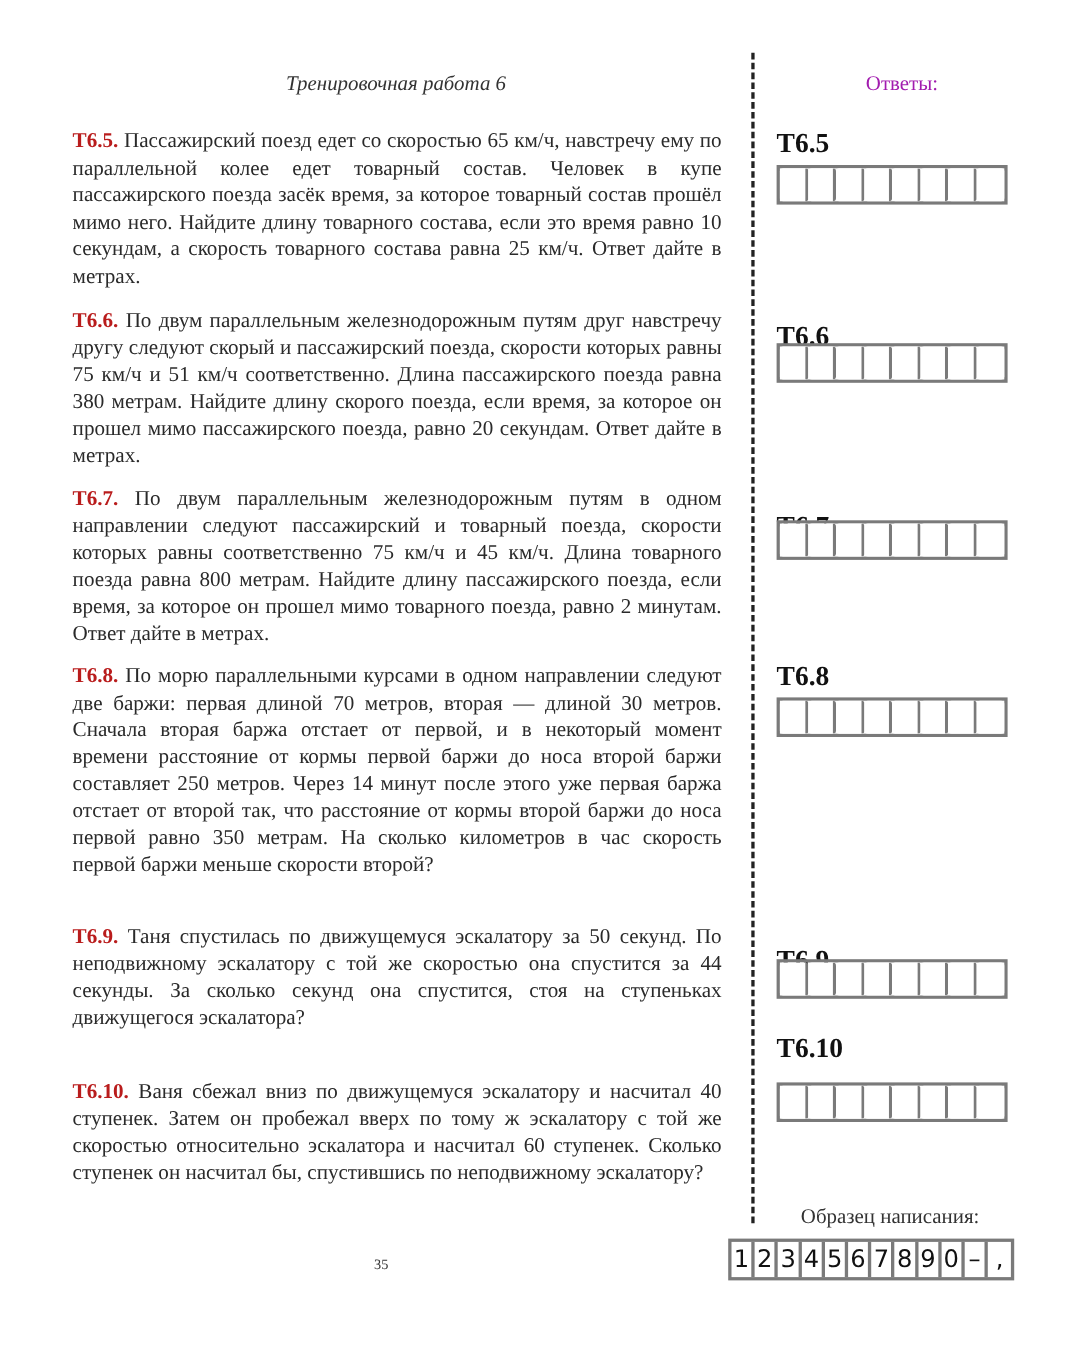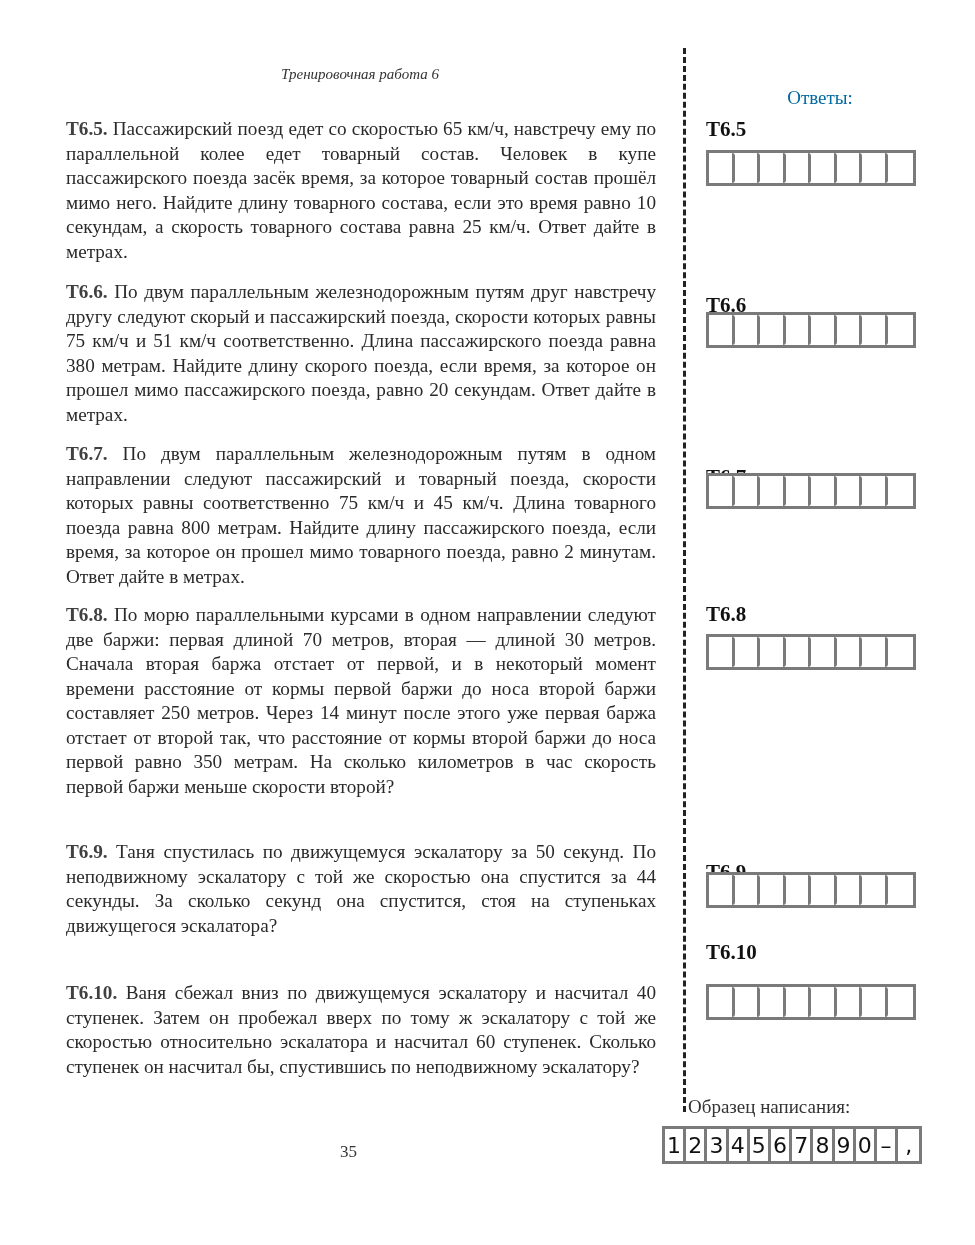--- a/index.html
+++ b/index.html
@@ -1,46 +1,46 @@
 <!DOCTYPE html>
 <html><head>
 <meta charset="utf-8">
 <style>
   html, body { margin: 0; padding: 0; background: #ffffff; }
   body { width: 975px; height: 1245px; position: relative; overflow: hidden;
          font-family: "DejaVu Serif", "Liberation Serif", serif; color: #222; }
   .running-head { position: absolute; left: 60px; width: 600px; top: 66px;
-                  text-align: center; font-style: italic; font-size: 15px; color: #333;
+                  text-align: center; font-style: italic; font-size: 19px; color: #333;
                   font-family: "Liberation Serif", "DejaVu Serif", serif; }
   .answers-head { position: absolute; left: 760px; width: 120px; top: 66px;
-                  text-align: center; font-size: 19px; color: #0369a1;
-                  font-family: "Liberation Serif", "DejaVu Serif", serif; margin-top: 21px; }
+                  text-align: center; font-size: 19px; color: #a21caf;
+                  font-family: "Liberation Serif", "DejaVu Serif", serif; }
   .divider { position: absolute; left: 683px; top: 48px; height: 1064px; width: 0;
              border-left: 3px dashed #222; }
   .task { position: absolute; left: 66px; width: 590px; font-size: 19.2px;
           line-height: 24.5px; text-align: justify; hyphens: manual;
           font-family: "Liberation Serif", "DejaVu Serif", serif; color: #2a2a2a; }
-  .task .num { font-weight: bold; color: #404040; }
-  .ans-label { position: absolute; left: 706px; font-weight: bold; font-size: 21px; color: #111;
+  .task .num { font-weight: bold; color: #b91c1c; }
+  .ans-label { position: absolute; left: 706px; font-weight: bold; font-size: 25px; color: #111;
                font-family: "Liberation Serif", "DejaVu Serif", serif; }
   .ans-box { position: absolute; left: 706px; display: flex; height: 36px;
              border: 3px solid #7a7a7a; box-sizing: border-box; }
   .ans-box .cell { width: 25.5px; height: 100%; box-sizing: border-box;
                    border-right: 3px solid #7a7a7a; border-radius: 3px; background: #fff; }
   .ans-box .cell:last-child { border-right: none; }
-  .sample-label { position: absolute; left: 688px; top: 1096px; font-size: 19px; color: #333;
+  .sample-label { position: absolute; left: 728px; top: 1096px; font-size: 19px; color: #333;
                   font-family: "Liberation Serif", "DejaVu Serif", serif; }
   .sample-box { position: absolute; left: 662px; top: 1126px; display: flex; height: 38px;
                 border: 3px solid #7a7a7a; box-sizing: border-box; }
   .sample-box .cell { width: 21.2px; height: 100%; box-sizing: border-box;
                       border-right: 3px solid #7a7a7a; display: flex; align-items: center;
                       justify-content: center; font-family: "DejaVu Sans", sans-serif;
                       font-size: 22px; color: #111; }
   .sample-box .cell:last-child { border-right: none; }
-  .page-num { position: absolute; left: 340px; top: 1142px; font-size: 17px; color: #333;
+  .page-num { position: absolute; left: 340px; top: 1142px; font-size: 13px; color: #333;
               font-family: "Liberation Serif", "DejaVu Serif", serif; }
 </style>
 </head>
 <body>
 
 <div class="running-head">Тренировочная работа 6</div>
 <div class="answers-head">Ответы:</div>
 <div class="divider"></div>
 
 <div class="task" style="top:117px"><span class="num">Т6.5.</span><span> Пассажирский поезд едет со скоростью 65 км/ч, навстречу ему по параллельной колее едет товарный состав. Человек в купе пассажирского поезда засёк время, за которое товарный состав прошёл мимо него. Найдите длину товарного состава, если это время равно 10 секундам, а скорость товарного состава равна 25 км/ч. Ответ дайте в метрах.</span></div>

